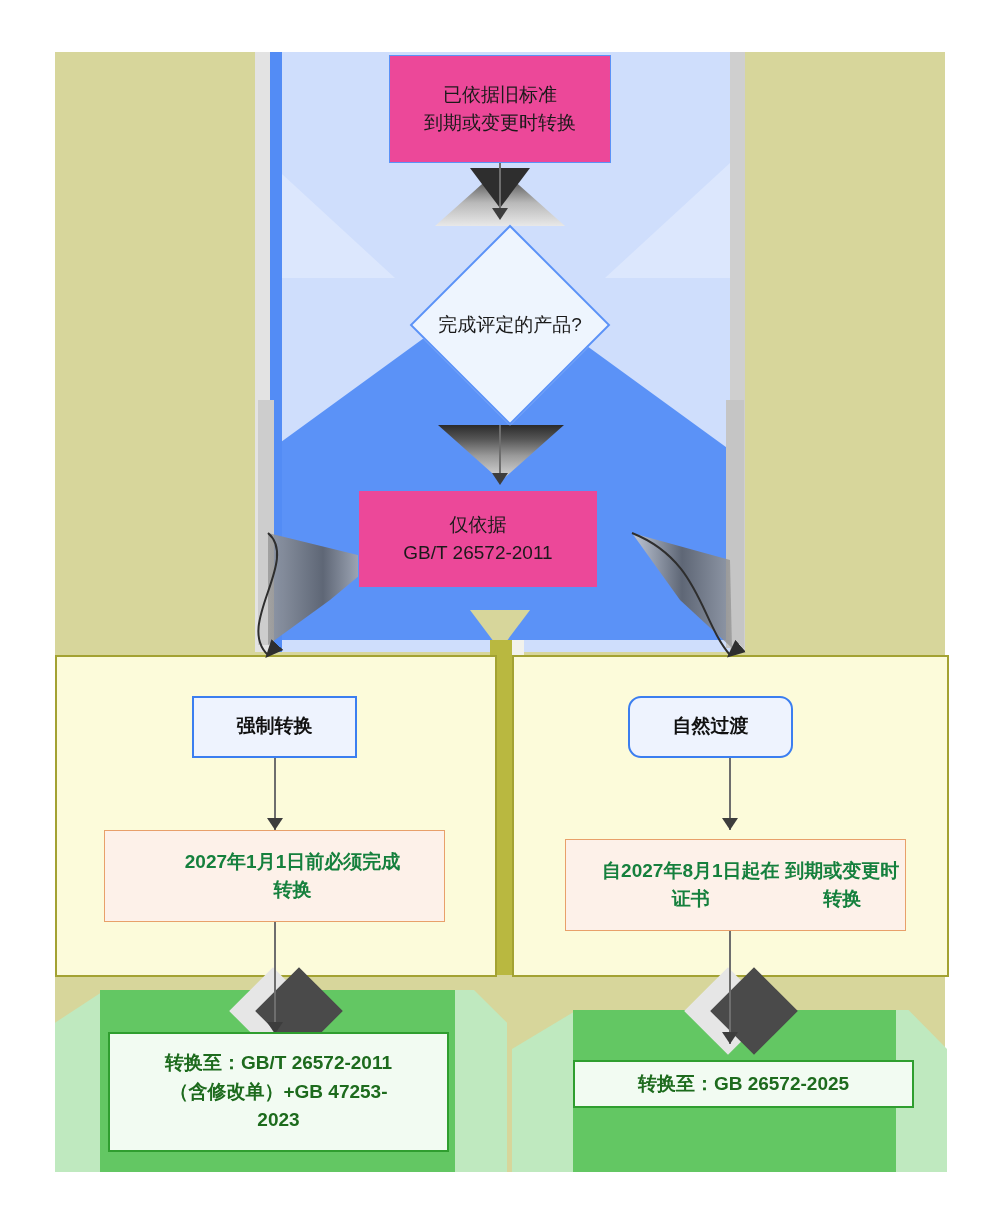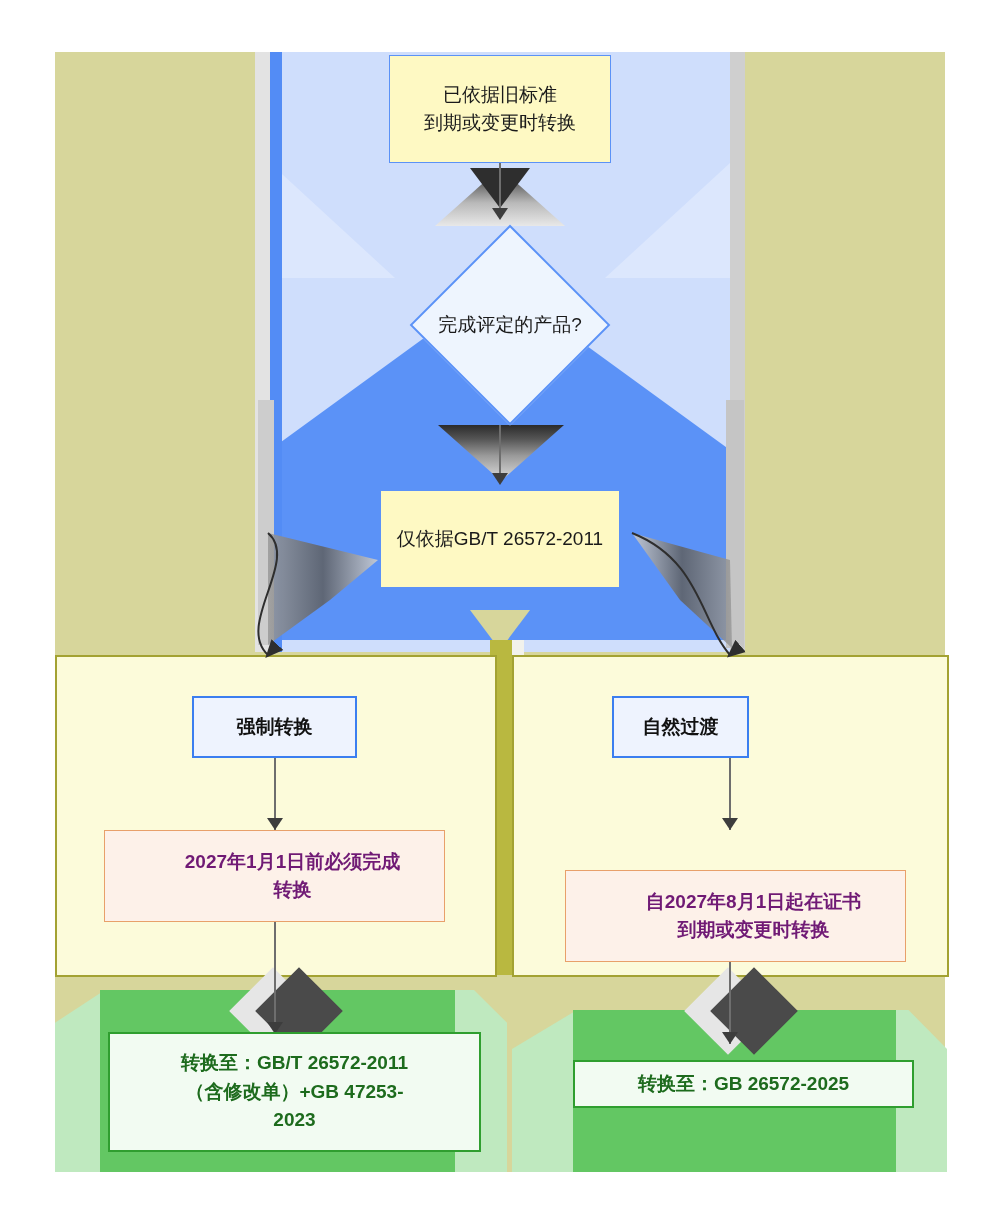--- a/index.html
+++ b/index.html
@@ -140,38 +140,39 @@
     position: absolute;
     box-sizing: border-box;
     display: flex;
     align-items: center;
     justify-content: center;
     text-align: center;
     line-height: 1.5;
   }
 
   .node-blue {
-    background: #fef9c3;
+    background: #ec4899;
     border: 1.5px solid #5b92f7;
     color: #1a1a1a;
     font-size: 19px;
   }
 
   .node-blue-bold {
     background: #eef3fe;
     border: 2px solid #3b7ef0;
     color: #111;
     font-size: 19px;
     font-weight: bold;
+    font-family: Liberation Mono, monospace;
   }
 
   .node-orange {
     background: #fdf1e9;
     border: 1.5px solid #e8a06a;
-    color: #701a75;
+    color: #15803d;
     font-size: 19px;
     font-weight: bold;
     padding-left: 36px;
   }
 
   .node-green {
     background: #f2fbf2;
     border: 2px solid #2f9e2f;
     color: #1d6b1d;
     font-size: 19px;
@@ -333,44 +334,44 @@
   <div class="node node-blue" style="left:389px; top:55px; width:222px; height:108px; flex-direction:column;">
     <span>已依据旧标准</span>
     <span>到期或变更时转换</span>
   </div>
 
   <div class="diamond-wrap">
     <div class="diamond-shape"></div>
     <div class="diamond-label">完成评定的产品?</div>
   </div>
 
-  <div class="node node-blue" style="left:380px; top:490px; width:240px; height:98px; flex-direction:row;">
+  <div class="node node-blue" style="left:358px; top:490px; width:240px; height:98px; flex-direction:column;">
     <span>仅依据</span>
     <span>GB/T 26572-2011</span>
   </div>
 
   <div class="node node-blue-bold" style="left:192px; top:696px; width:165px; height:62px;">
     <span>强制转换</span>
   </div>
 
-  <div class="node node-blue-bold" style="left:612px; top:696px; width:137px; height:62px;">
+  <div class="node node-blue-bold" style="left:628px; top:696px; width:165px; height:62px;border-radius:13px;">
     <span>自然过渡</span>
   </div>
 
   <div class="node node-orange" style="left:104px; top:830px; width:341px; height:92px; flex-direction:column;">
     <span>2027年1月1日前必须完成</span>
     <span>转换</span>
   </div>
 
-  <div class="node node-orange" style="left:565px; top:870px; width:341px; height:92px; flex-direction:column;">
+  <div class="node node-orange" style="left:565px; top:839px; width:341px; height:92px; flex-direction:row;">
     <span>自2027年8月1日起在证书</span>
     <span>到期或变更时转换</span>
   </div>
 
-  <div class="node node-green" style="left:108px; top:1032px; width:373px; height:120px; flex-direction:column;">
+  <div class="node node-green" style="left:108px; top:1032px; width:341px; height:120px; flex-direction:column;">
     <span>转换至：GB/T 26572-2011</span>
     <span>（含修改单）+GB 47253-</span>
     <span>2023</span>
   </div>
 
   <div class="node node-green" style="left:573px; top:1060px; width:341px; height:48px;">
     <span>转换至：GB 26572-2025</span>
   </div>
 
 </div>

